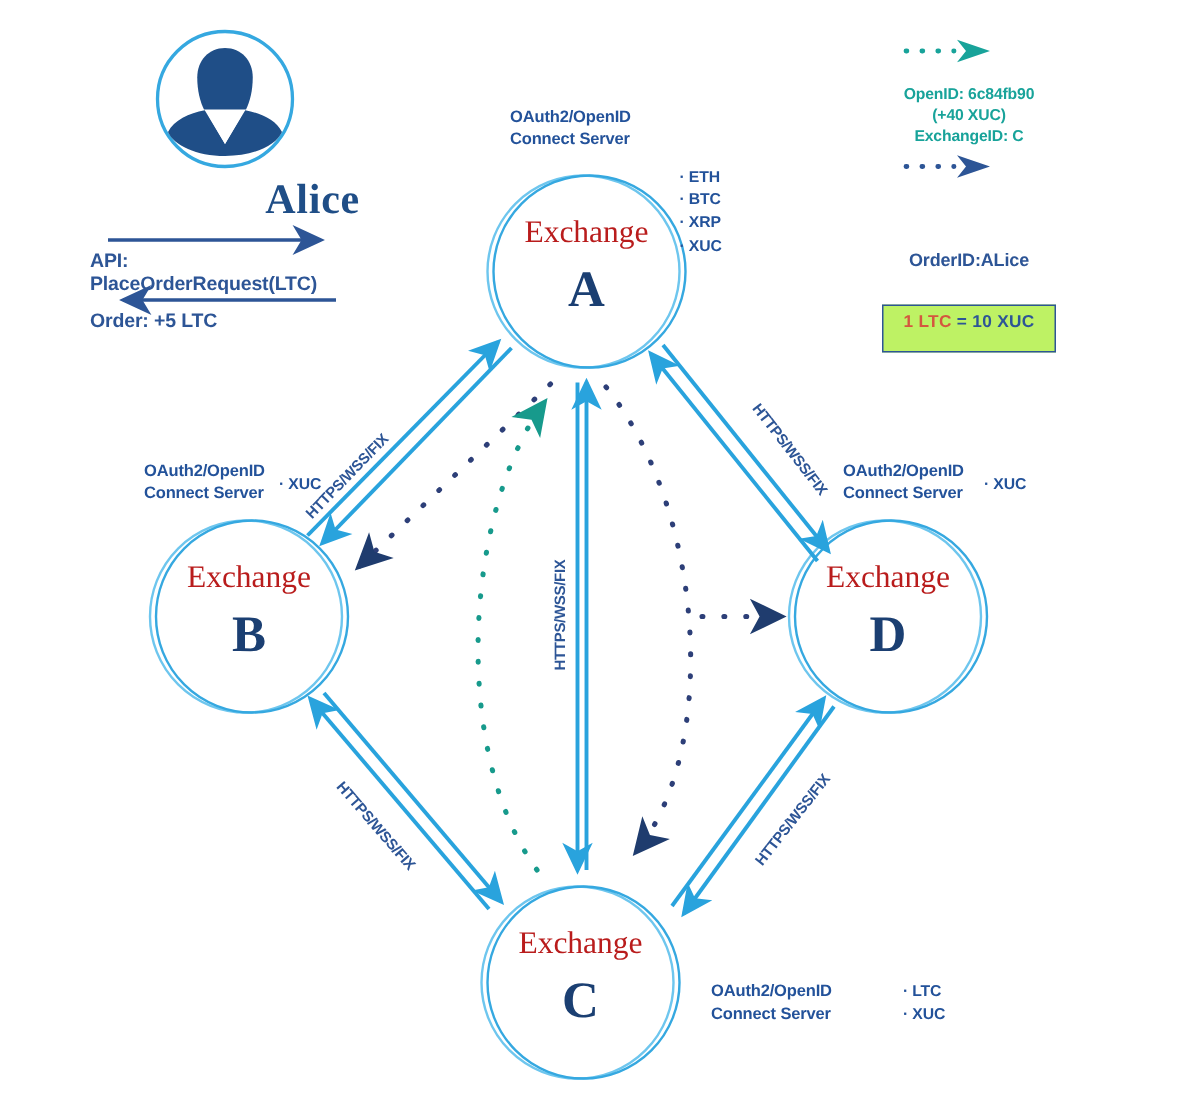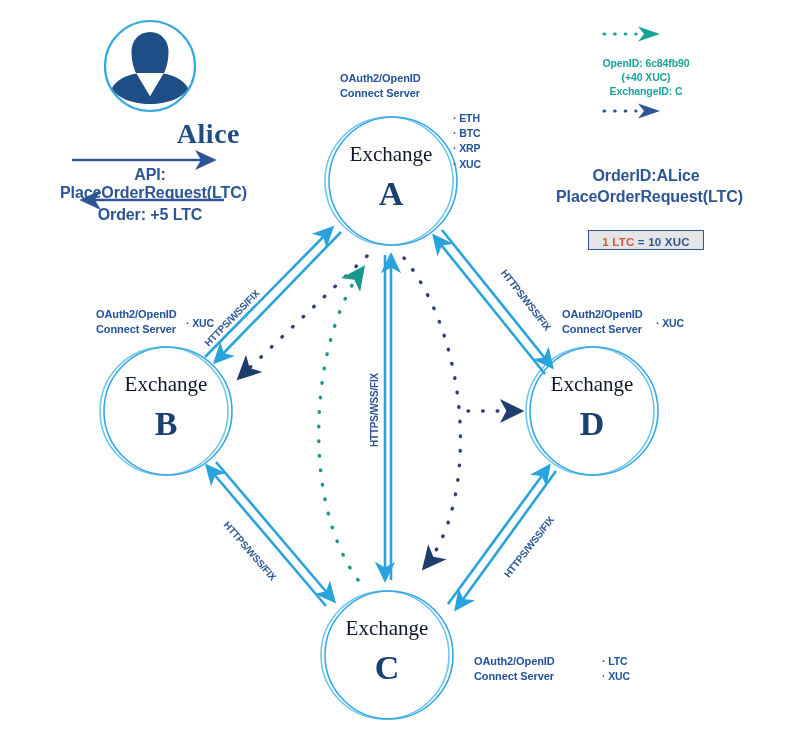--- a/index.html
+++ b/index.html
@@ -33,33 +33,32 @@
   #alice-name {
     text-align: right;
     font-family: "Liberation Serif", serif;
     font-size: 28px;
     font-weight: 700;
     color: #1f4e87;
     letter-spacing: 0.5px;
     margin-top: 6px;
   }
   .alice-arrow-label {
-    font-size: 16px;
+    font-size: 13px;
     font-weight: 700;
     color: #2d5596;
-    text-align: center;
     letter-spacing: -0.1px;
   }
 
   
   .node-title {
     font-family: "Liberation Serif", serif;
     font-size: 21px;
     font-weight: 400;
-    color: #0f172a;
+    color: #b91c1c;
     text-align: center;
     line-height: 1;
   }
   .node-letter {
     font-family: "Liberation Serif", serif;
     font-size: 34px;
     font-weight: 700;
     color: #1b3f72;
     text-align: center;
     line-height: 1;
@@ -104,37 +103,37 @@
   #legend { left: 556px; top: 20px; width: 180px; text-align: center; }
   .legend-arrow-row { height: 22px; position: relative; }
   .legend-text-teal {
     font-size: 10.5px;
     font-weight: 700;
     color: #18a39a;
     line-height: 1.35;
     letter-spacing: -0.1px;
   }
   .legend-text-navy {
-    font-size: 16px;
+    font-size: 12px;
     font-weight: 700;
     color: #2d5596;
     line-height: 1.35;
     letter-spacing: -0.1px;
   }
   .legend-gap-a { height: 22px; }
   .legend-gap-b { height: 14px; }
   #rate-box {
     display: inline-block;
     border: 1.6px solid #2d5596;
-    padding: 5px 13px 1px 13px;
+    padding: 5px 13px 13px 13px;
     font-size: 11.5px;
     font-weight: 700;
     color: #2d5596;
     letter-spacing: 0.2px;
-    background: #e5e5e5;
+    background: #bef264;
   }
   #rate-box .amt { color: #d4573f; }
   #rate-box .eq { color: #2d5596; }
 </style>
 </head>
 <body>
 
 <div id="canvas">
 
   <svg class="layer" viewBox="0 0 792 729">
@@ -315,21 +314,20 @@
       <div>(+40 XUC)</div>
       <div>ExchangeID: C</div>
     </div>
 
     <div class="legend-gap-a" style="height:34px"></div>
 
     <div class="legend-arrow-row"></div>
     <div class="legend-gap-b" style="height:10px"></div>
     <div class="legend-text-navy">
       <div>OrderID:ALice</div>
-      <div>PlaceOrderRequest(LTC)</div>
     </div>
 
     <div style="height:22px"></div>
     <div id="rate-box">
       <span class="amt">1 LTC</span><span class="eq"> = </span><span>10 XUC</span>
     </div>
   </div>
 
 </div>
 

